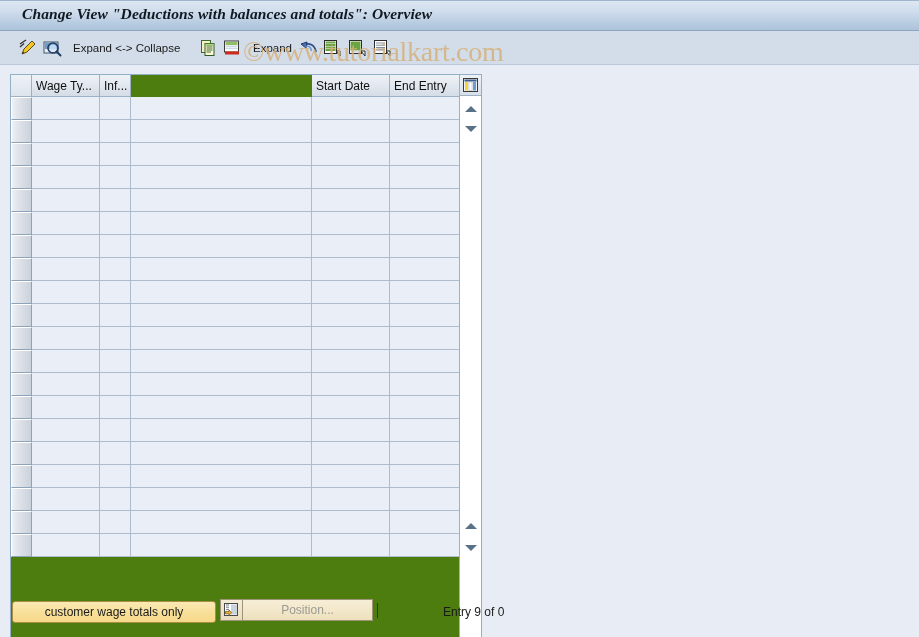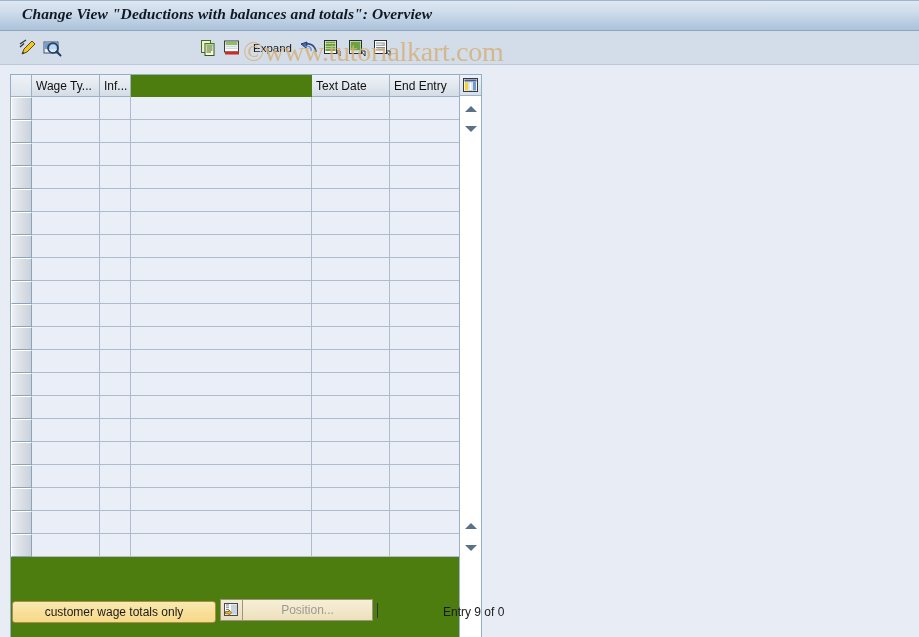--- a/index.html
+++ b/index.html
@@ -258,20 +258,23 @@
   <div class="tb-item" style="left:42px;">
     <svg class="icon-svg" width="20" height="20" viewBox="0 0 20 20">
       <rect x="2" y="4" width="14" height="11" fill="#e9eef5" stroke="#40556b" stroke-width="1"></rect>
       <rect x="3" y="5" width="12" height="6" fill="#6f9bd1"></rect>
       <circle cx="11" cy="10" r="5" fill="none" stroke="#1f3d63" stroke-width="1.6"></circle>
       <circle cx="11" cy="10" r="3.6" fill="#cfe2f5" opacity="0.85"></circle>
       <path d="M14.6 13.6 L18.5 17.5" stroke="#1f3d63" stroke-width="2" stroke-linecap="round"></path>
     </svg>
   </div>
 
+  <div class="tb-item" style="left:73px;">
+    <span class="tb-label">Expand &lt;-&gt; Collapse</span>
+  </div>
 
   <div class="tb-item" style="left:200px;">
     <svg class="icon-svg" width="18" height="18" viewBox="0 0 18 18">
       <rect x="1.5" y="1.5" width="9" height="12" fill="#f5f0c8" stroke="#3d6b2e" stroke-width="1"></rect>
       <rect x="5" y="4.5" width="9" height="12" fill="#fcf8d8" stroke="#2f5a23" stroke-width="1"></rect>
       <path d="M6.5 7 H12.5 M6.5 9 H12.5 M6.5 11 H12.5 M6.5 13 H11" stroke="#2f5a23" stroke-width="0.9"></path>
       <rect x="5" y="4.5" width="9" height="2.2" fill="#7fbf4f" opacity="0.6"></rect>
     </svg>
   </div>
 
@@ -327,21 +330,21 @@
 </div>
 
 <div class="watermark">©www.tutorialkart.com</div>
 
 <div class="table-wrap">
 
   <div class="thead">
     <div class="th sel" style="left:0px;   width:21px;"></div>
     <div class="th" style="left:21px;  width:68px;">Wage Ty...</div>
     <div class="th" style="left:89px;  width:31px;">Inf...</div>
-    <div class="th" style="left:301px; width:78px;">Text Date</div>
+    <div class="th" style="left:301px; width:78px;">Start Date</div>
     <div class="th" style="left:379px; width:71px;">End Entry</div>
   </div>
 
   <div class="grid-body">
     <div class="row">
       <div class="cell selcell" style="left:0px;width:21px;"></div>
       <div class="cell" style="left:21px;width:68px;"></div>
       <div class="cell" style="left:89px;width:31px;"></div>
       <div class="cell" style="left:120px;width:181px;"></div>
       <div class="cell" style="left:301px;width:78px;"></div>

